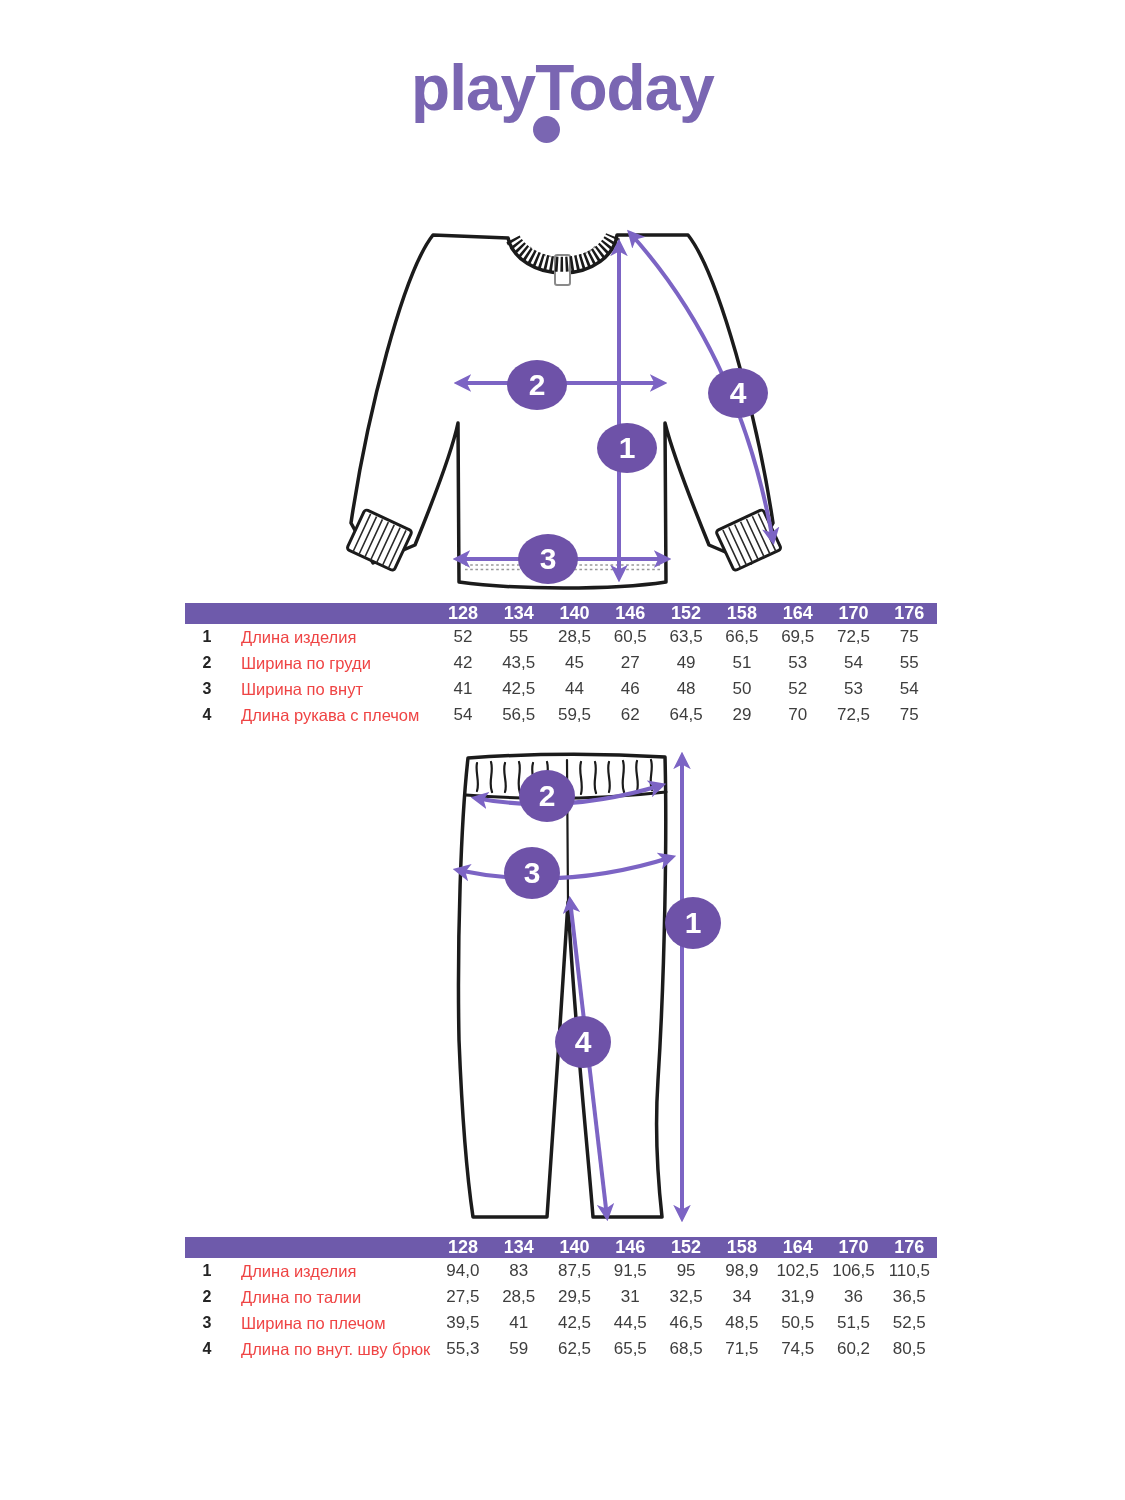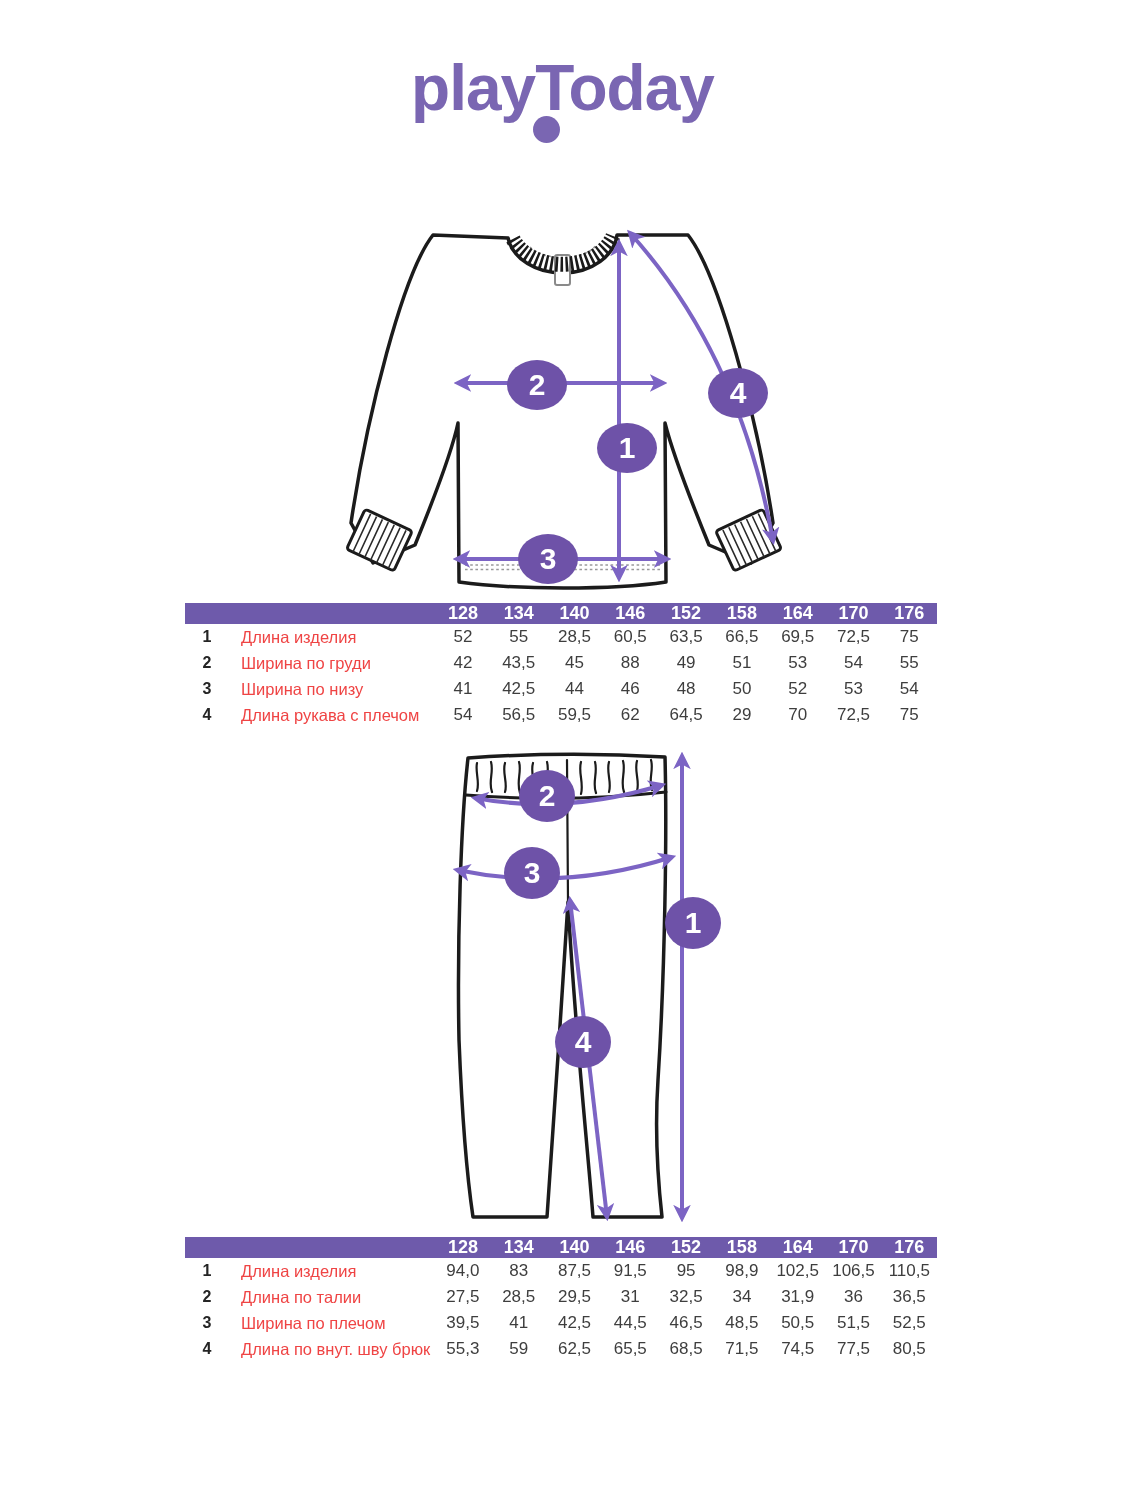--- a/index.html
+++ b/index.html
@@ -142,30 +142,30 @@
           <td>69,5</td>
           <td>72,5</td>
           <td>75</td>
         </tr>
         <tr>
           <td class="num">2</td>
           <td class="lbl">Ширина по груди</td>
           <td>42</td>
           <td>43,5</td>
           <td>45</td>
-          <td>88</td>
+          <td>27</td>
           <td>49</td>
           <td>51</td>
           <td>53</td>
           <td>54</td>
           <td>55</td>
         </tr>
         <tr>
           <td class="num">3</td>
-          <td class="lbl">Ширина по низу</td>
+          <td class="lbl">Ширина по внут</td>
           <td>41</td>
           <td>42,5</td>
           <td>44</td>
           <td>46</td>
           <td>48</td>
           <td>50</td>
           <td>52</td>
           <td>53</td>
           <td>54</td>
         </tr>
@@ -300,19 +300,19 @@
         <tr>
           <td class="num">4</td>
           <td class="lbl">Длина по внут. шву брюк</td>
           <td>55,3</td>
           <td>59</td>
           <td>62,5</td>
           <td>65,5</td>
           <td>68,5</td>
           <td>71,5</td>
           <td>74,5</td>
-          <td>77,5</td>
+          <td>60,2</td>
           <td>80,5</td>
         </tr>
       </tbody>
   </table>
 
 </div>
 
 </body></html>

